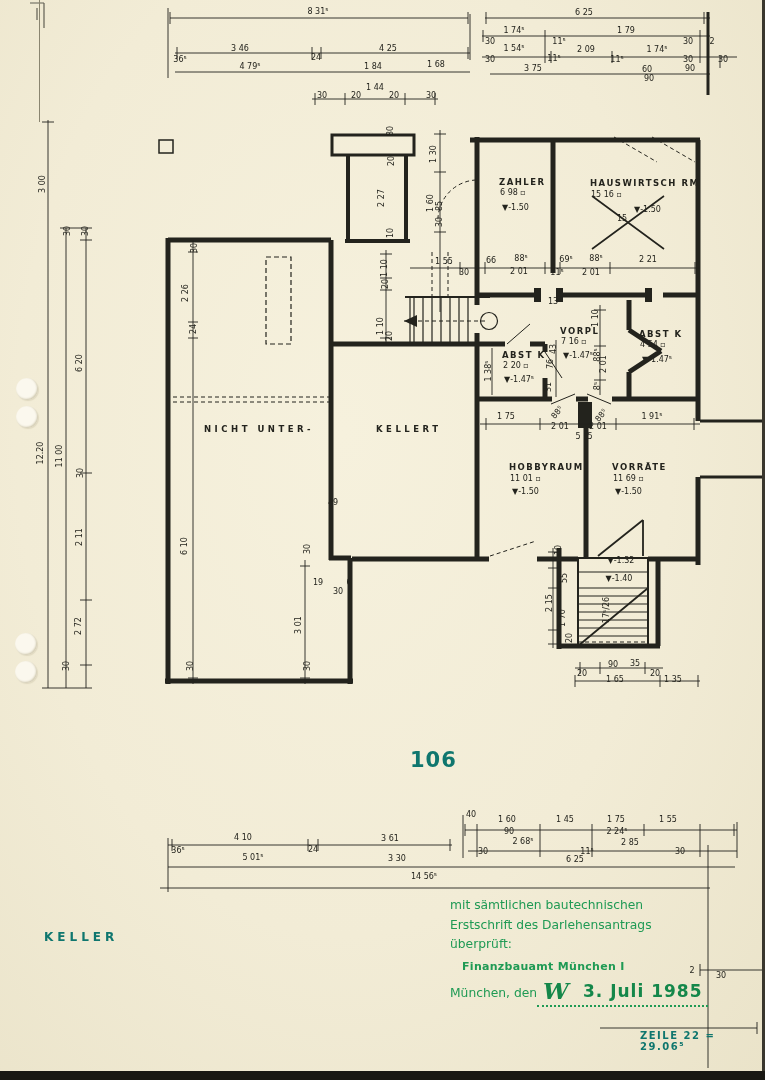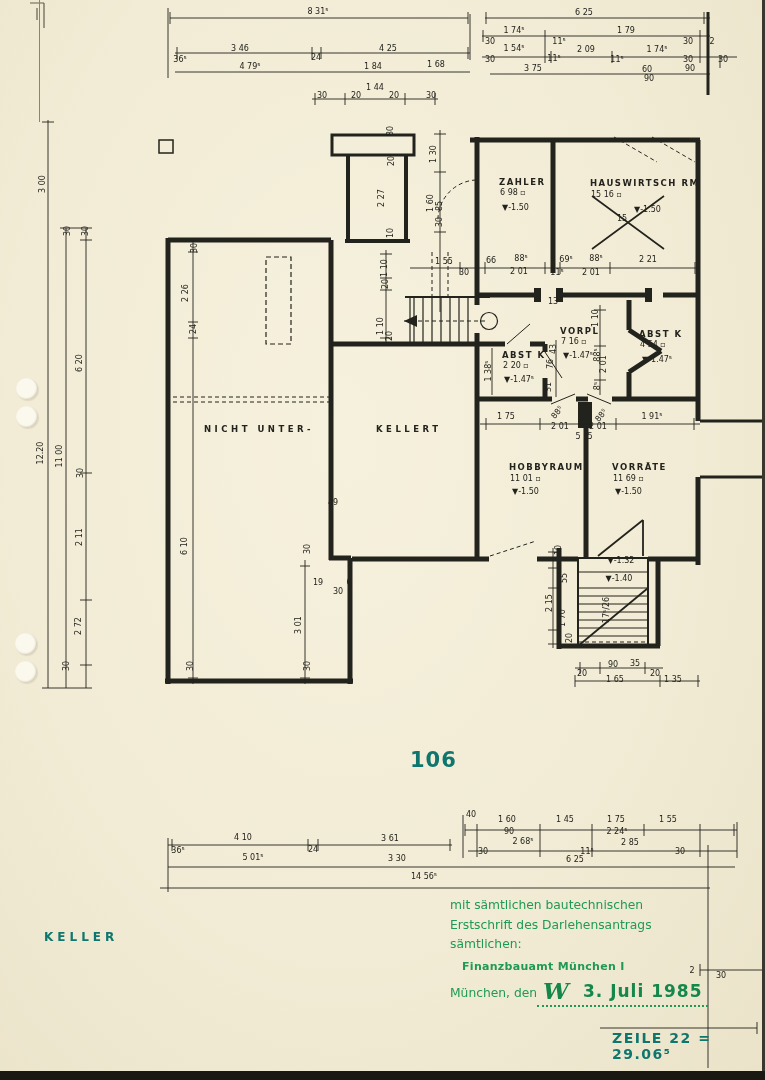--- a/index.html
+++ b/index.html
@@ -7,21 +7,21 @@
        background:radial-gradient(ellipse at 45% 40%, #f6f1dd 0%, #f2ecd6 55%, #eae3c9 100%);
        font-family:"DejaVu Sans", sans-serif;}
   #plan{position:absolute;left:0;top:0;}
   .ink{stroke:#23231d;fill:none;}
   text{fill:#23231d;font-family:"DejaVu Sans", sans-serif;}
   .dim{font-size:8px;}
   .room{font-weight:bold;}
   .overlay{position:absolute;color:#0f766e;}
   .title-number{left:410px;top:748px;font-size:21px;font-weight:bold;letter-spacing:1px;}
   .keller-label{left:44px;top:930px;font-size:12px;letter-spacing:4px;font-weight:bold;}
-  .zeile-label{left:612px;top:1030px;font-size:14px;letter-spacing:1.5px;font-weight:bold;}
+  .zeile-label{left:640px;top:1030px;font-size:10px;letter-spacing:1.5px;font-weight:bold;}
   .stamp{left:450px;top:896px;width:262px;color:#1f9a54;}
   .stamp .ln{font-size:12.3px;line-height:19.5px;font-weight:500;}
   .stamp .office{font-size:11px;font-weight:bold;margin-top:5px;margin-left:12px;letter-spacing:.3px;}
   .stamp .dateline{font-size:12.3px;margin-top:4px;white-space:nowrap;}
   .stamp .dotted{display:inline-block;border-bottom:2px dotted #1f9a54;padding:0 6px 1px 6px;}
   .stamp .sig{font-family:"DejaVu Serif", serif;font-style:italic;font-weight:bold;font-size:23px;
               color:#14874a;margin-right:14px;vertical-align:-2px;}
   .stamp .date{font-size:17px;font-weight:bold;color:#14874a;letter-spacing:1px;}
   .hole{position:absolute;width:22px;height:22px;border-radius:50%;background:#fbf8ee;
         box-shadow:inset -1px -1px 2px #cfc8ae, 1px 1px 1px #e0d9c0;}
@@ -281,21 +281,21 @@
 <div class="hole" style="left:15px;top:661px;"></div>
 <div class="crease"></div>
 
 <div class="overlay title-number">106</div>
 <div class="overlay keller-label">KELLER</div>
 <div class="overlay zeile-label">ZEILE 22 = 29.06⁵</div>
 
 <div class="overlay stamp">
   <div class="ln">mit sämtlichen bautechnischen</div>
   <div class="ln">Erstschrift des Darlehensantrags</div>
-  <div class="ln">sämtlichen:</div>
+  <div class="ln">überprüft:</div>
   <div class="office">Finanzbauamt München I</div>
   <div class="dateline">
     <span>München, den</span><span class="dotted"><span class="sig">W</span><span class="date">3. Juli 1985</span></span>
   </div>
 </div>
 
 <div class="edge-right"></div>
 <div class="edge-bottom"></div>
 
 </body></html>

